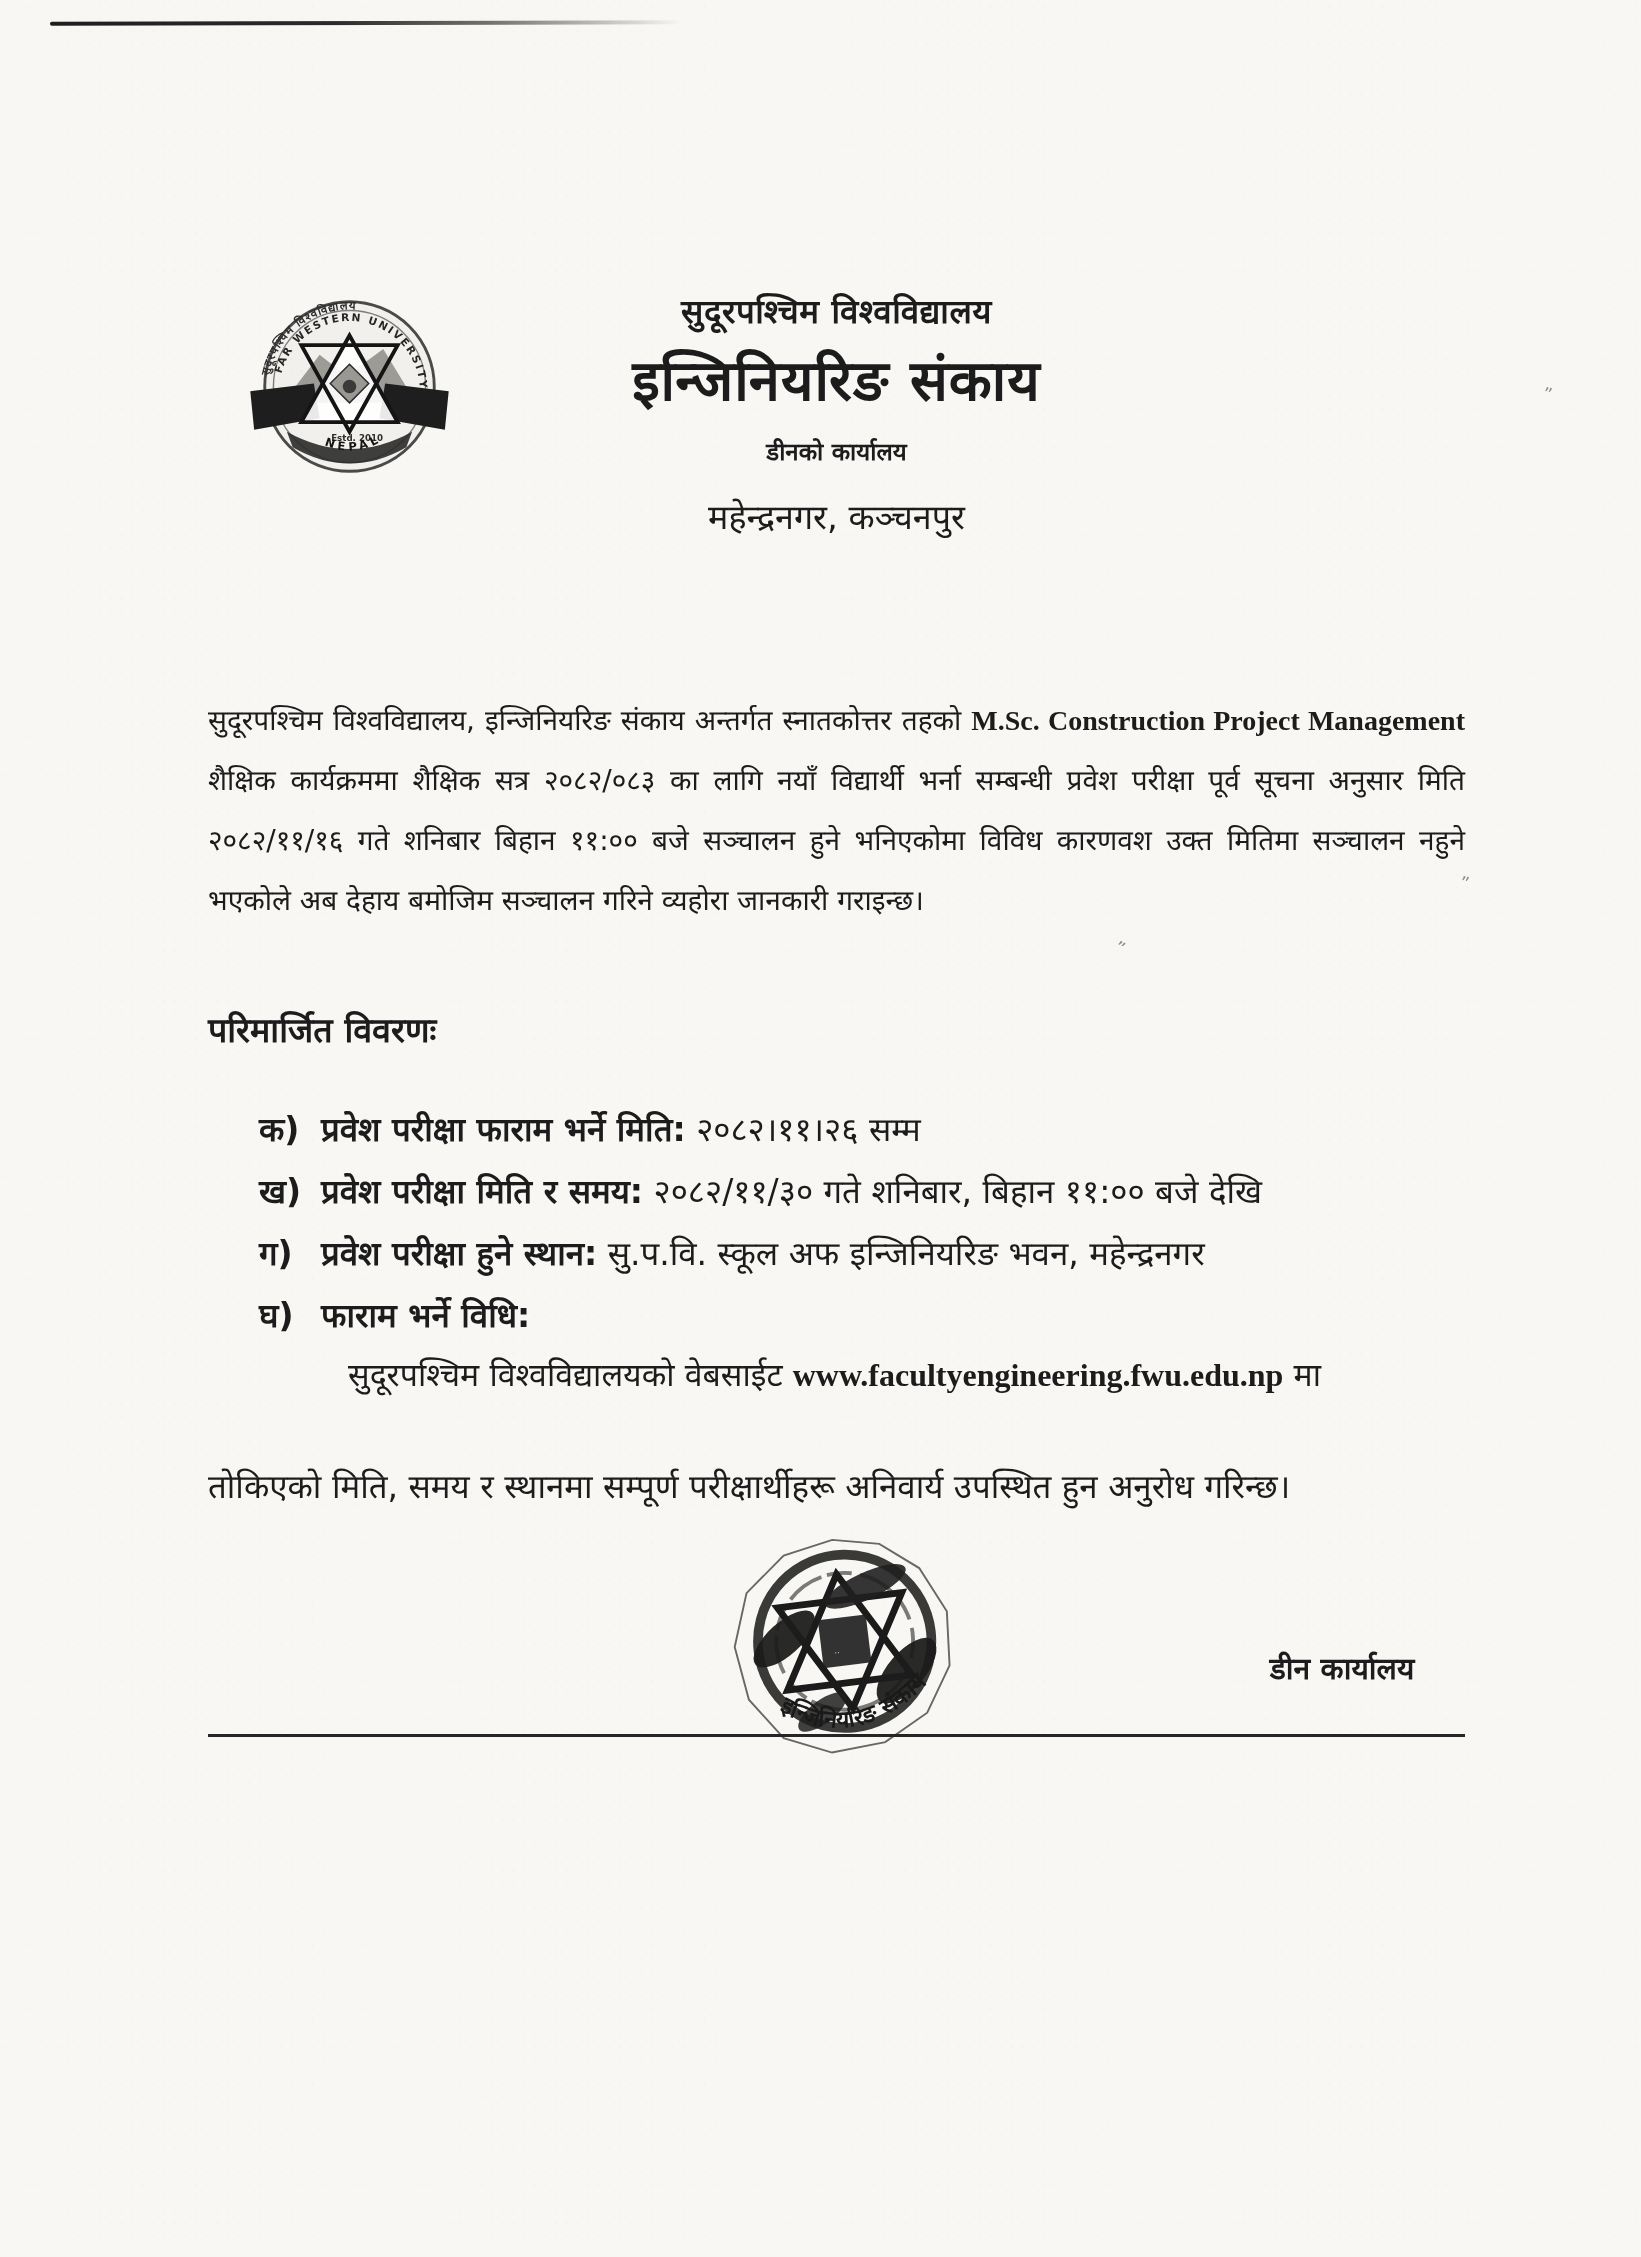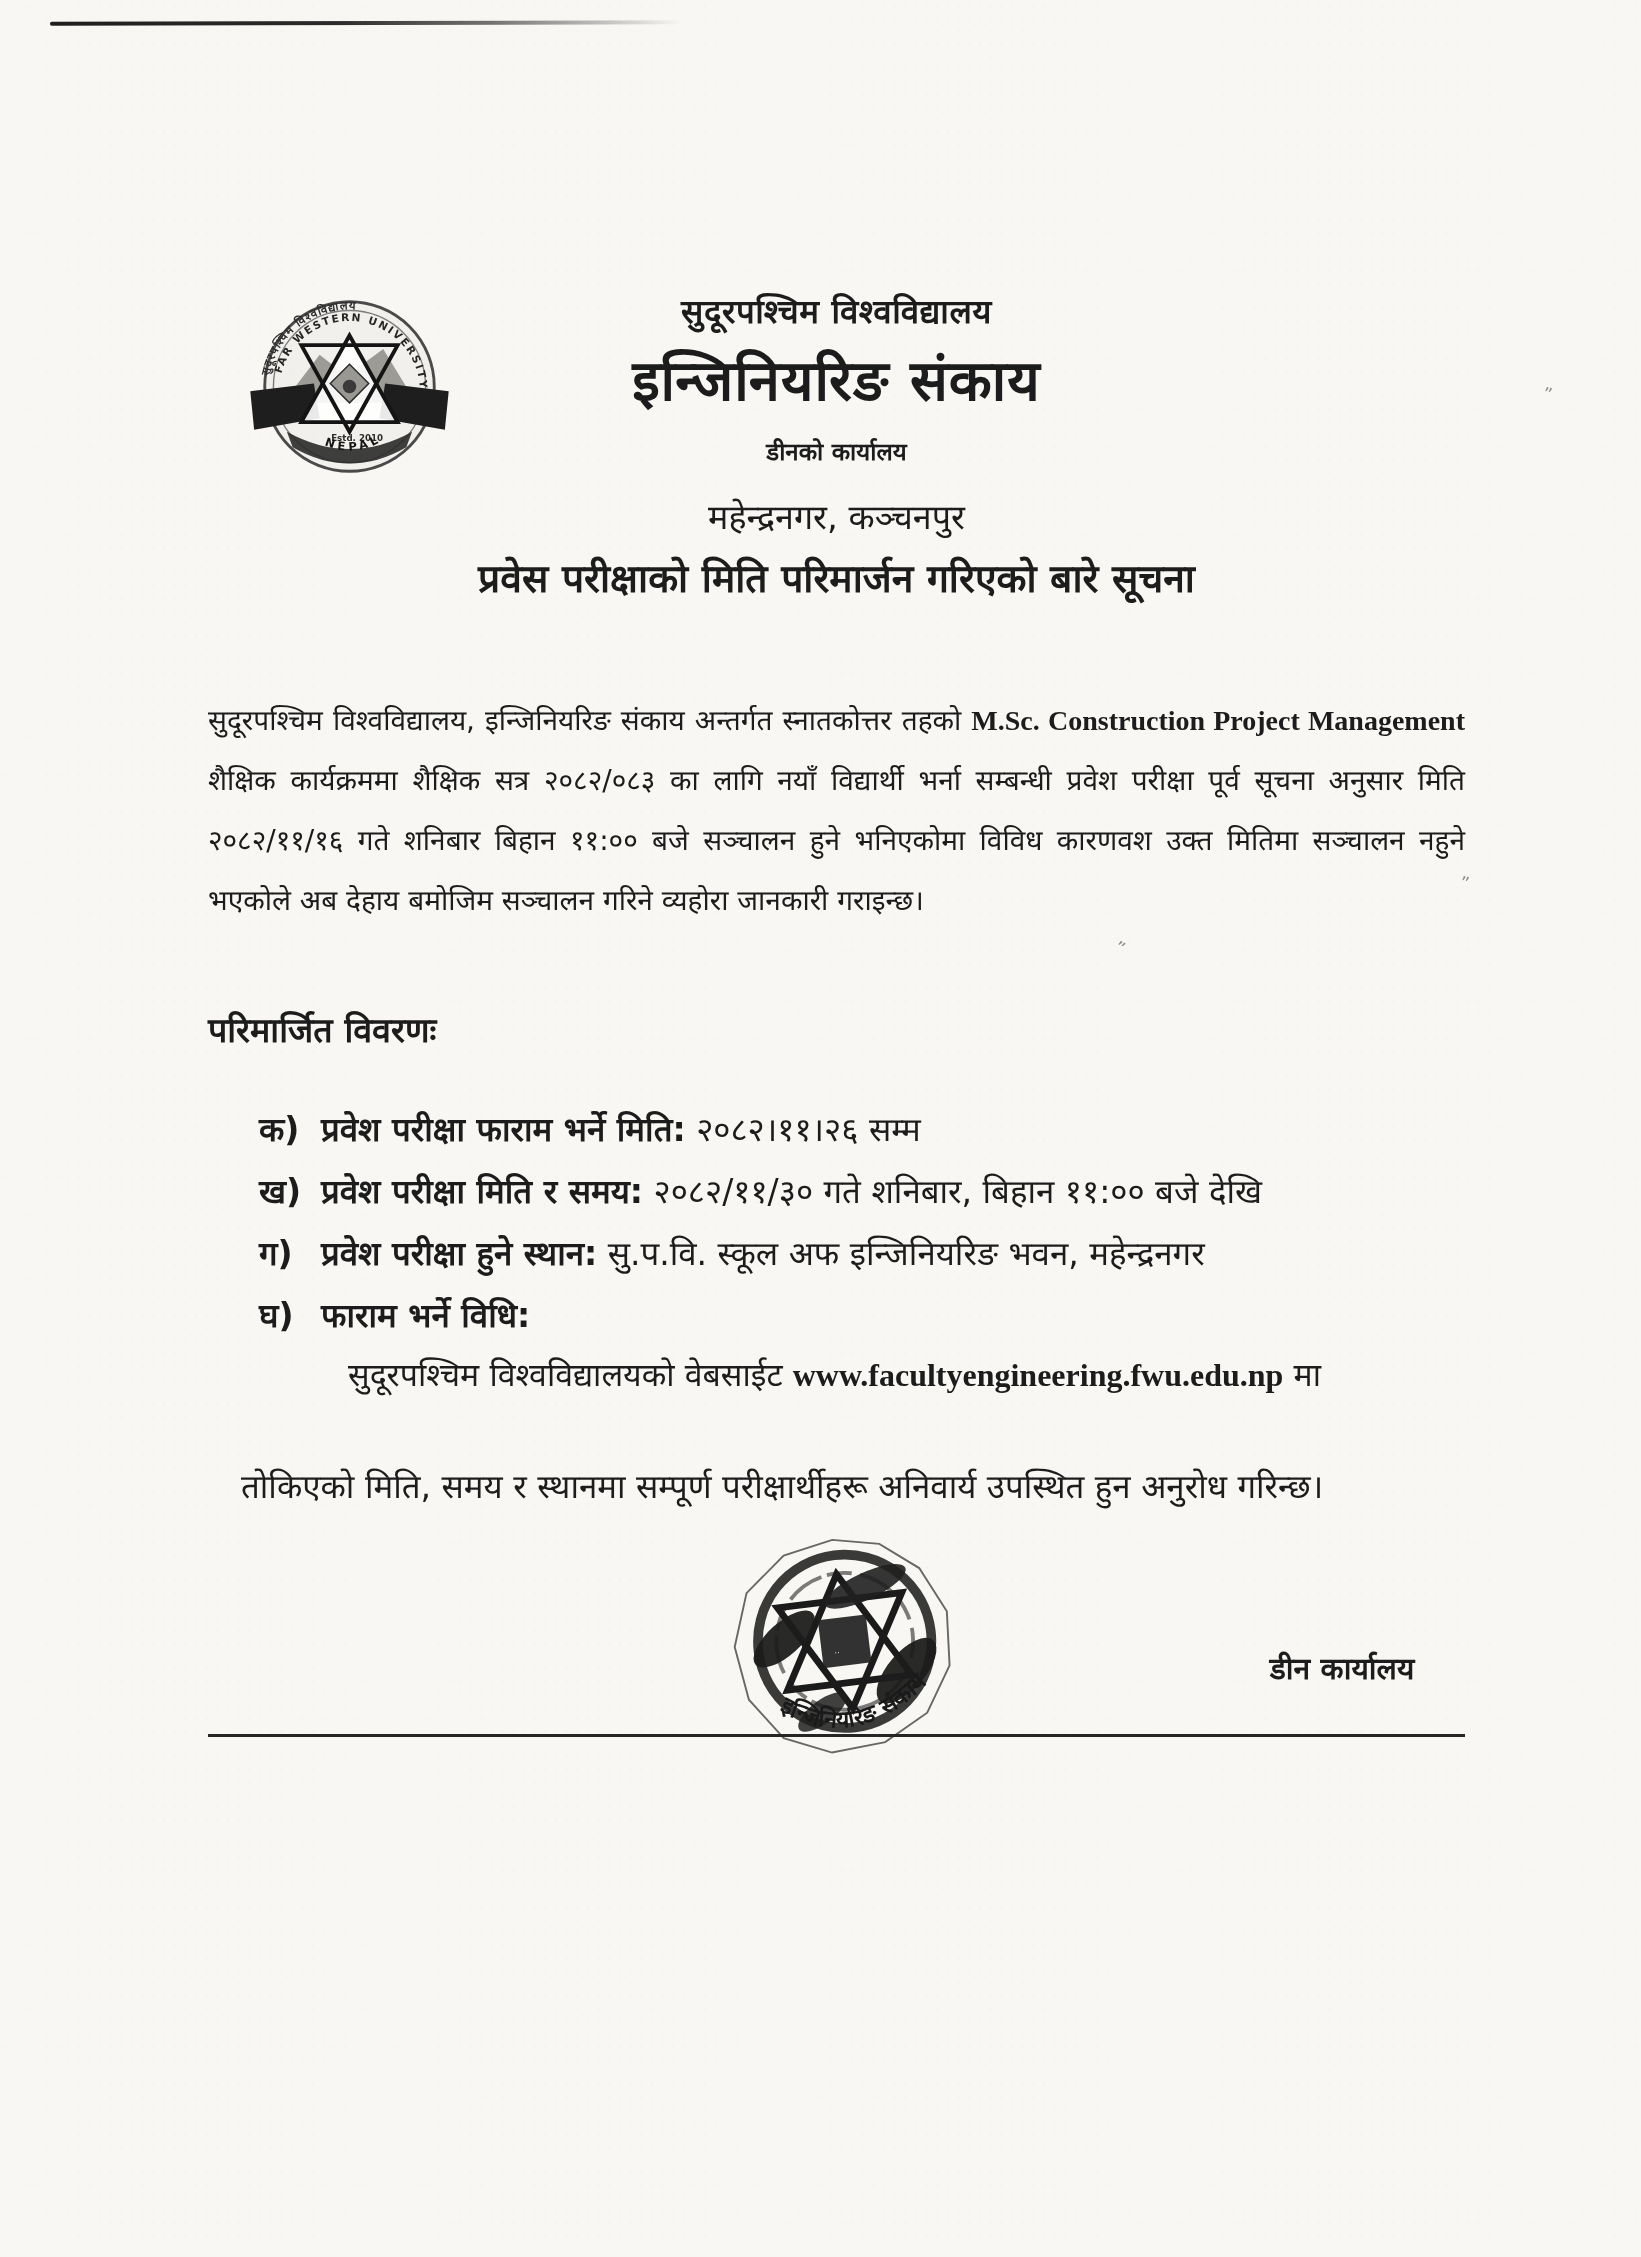--- a/index.html
+++ b/index.html
@@ -47,21 +47,21 @@
   .sec-head{left:208px;top:1006px;font-size:34px;font-weight:800;}
 
   .list-item{left:259px;width:1207px;display:flex;font-size:33px;line-height:44px;}
   .li-a{top:1108px;} .li-b{top:1170px;} .li-c{top:1232px;} .li-d{top:1294px;}
   .marker{width:62px;flex:0 0 62px;font-weight:800;}
   .li-label{font-weight:800;}
   .li-value{font-weight:500;}
   .sub-line{left:321px;width:1144px;font-size:32px;font-weight:500;line-height:44px;margin-left:27px;}
   .sub1{top:1353px;} .sub2{top:1408px;}
 
-  .closing{left:208px;top:1464px;width:1257px;font-size:33px;font-weight:500;line-height:46px;margin-left:33px;}
+  .closing{left:208px;top:1464px;width:1257px;font-size:33px;font-weight:500;line-height:46px;}
 
   .stamp-wrap{left:726px;top:1531px;width:239px;height:234px;transform:rotate(-7deg);opacity:.93;}
   .sig{left:1226px;top:1647px;width:232px;text-align:center;font-size:30px;font-weight:600;}
   .rule{left:208px;top:1734px;width:1257px;height:2.9px;background:#262626;}
 
   .logo-wrap{left:246px;top:295px;width:207px;height:183px;}
 </style>
 </head>
 <body>
 
@@ -103,21 +103,20 @@
       <text font-size="12" font-weight="700" fill="#141414" letter-spacing="4">
         <textPath href="#arcBottom" startOffset="30%">NEPAL</textPath>
       </text>
     </svg>
   </div>
 
   <div class="abs ctr h-univ">सुदूरपश्चिम विश्वविद्यालय</div>
   <div class="abs ctr h-fac">इन्जिनियरिङ संकाय</div>
   <div class="abs ctr h-office">डीनको कार्यालय</div>
   <div class="abs ctr h-loc">महेन्द्रनगर, कञ्चनपुर</div>
-  <div class="abs ctr h-title">प्रवेस परीक्षाको मिति परिमार्जन गरिएको बारे सूचना</div>
 
   <div class="abs body-par">
     <span>सुदूरपश्चिम विश्वविद्यालय, इन्जिनियरिङ संकाय अन्तर्गत स्नातकोत्तर तहको </span><span class="eng-serif">M.Sc. Construction Project Management</span><span> शैक्षिक कार्यक्रममा शैक्षिक सत्र २०८२/०८३ का लागि नयाँ विद्यार्थी भर्ना सम्बन्धी प्रवेश परीक्षा पूर्व सूचना अनुसार मिति २०८२/११/१६ गते शनिबार बिहान ११:०० बजे सञ्चालन हुने भनिएकोमा विविध कारणवश उक्त मितिमा सञ्चालन नहुने भएकोले अब देहाय बमोजिम सञ्चालन गरिने व्यहोरा जानकारी गराइन्छ।</span>
   </div>
 
   <div class="abs sec-head">परिमार्जित विवरणः</div>
 
   <div class="abs list-item li-a">
     <span class="marker">क)</span>
     <span><span class="li-label">प्रवेश परीक्षा फाराम भर्ने मिति:</span><span class="li-value"> २०८२।११।२६ सम्म</span></span>

